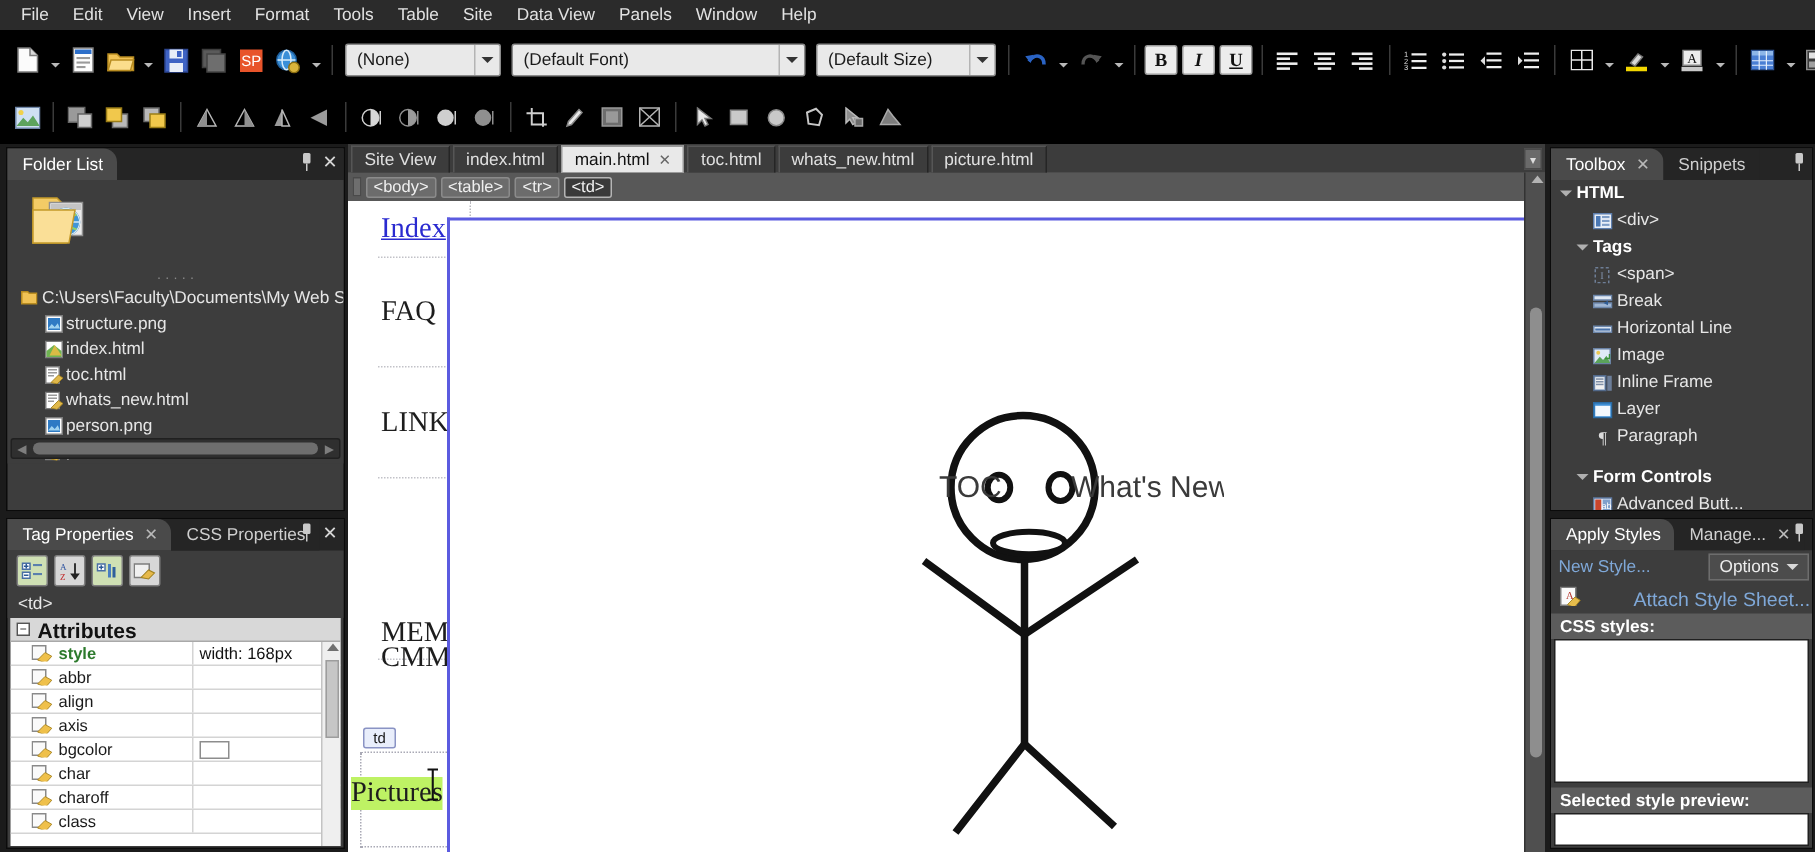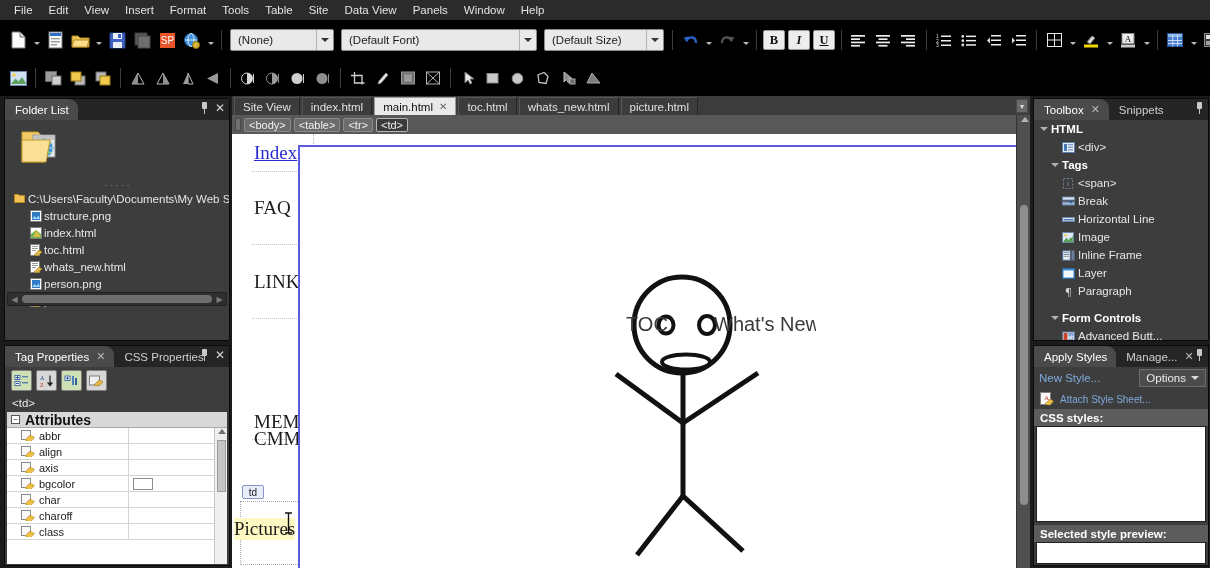--- a/index.html
+++ b/index.html
@@ -191,21 +191,21 @@
     background: #e9eefb; border: 1px solid #8a93c4; border-radius: 2px;
     font-size: 10px; color: #1a1a1a; display: flex; align-items: center; justify-content: center;
     font-family: "Liberation Sans", sans-serif; z-index: 5;
   }
   #pictures-cell {
     position: absolute; left: 8px; width: 62px;
     border: 1px dotted #a9a9b5; border-right: none;
   }
   #pictures-text {
     position: absolute; left: 2px; font-family: "Liberation Serif", serif; font-size: 19px;
-    color: #1d1d1d; background: #fef9c3;
+    color: #1d1d1d; background: #bef264;
   }
   #text-caret {
     position: absolute; width: 9px; height: 20px; z-index: 8;
   }
   #figure { position: absolute; left: 0; top: 0; }
 
   #canvas-vscroll {
     position: absolute; right: 0; top: 19px; width: 14px; bottom: 0;
     background: #4f4f4f; border-left: 1px solid #333;
   }
@@ -241,21 +241,21 @@
   #newstyle-row { height: 22px; display: flex; align-items: center; padding-left: 5px; }
   #newstyle-row a { color: #7fa8d8; font-size: 11.5px; text-decoration: none; }
   #options-btn {
     position: absolute; right: 2px; top: 2px; height: 18px; padding: 0 6px;
     background: #4c4c4c; border: 1px solid #6d6d6d; display: flex; align-items: center;
     font-size: 11.5px; color: #ececec;
   }
   #options-btn i { margin-left: 5px; width: 0; height: 0;
     border-left: 4px solid transparent; border-right: 4px solid transparent; border-top: 4px solid #d8d8d8; }
   #attach-row { height: 20px; display: flex; align-items: center; padding-left: 6px; gap: 6px; }
-  #attach-row a { color: #7fa8d8; font-size: 10px; text-decoration: none; }
+  #attach-row a { color: #7fa8d8; font-size: 13px; text-decoration: none; margin-left: 29px; }
   .sect-head { height: 17px; background: #5c5c5c; display: flex; align-items: center; padding-left: 6px;
                 font-weight: bold; font-size: 11.5px; color: #ffffff; }
   #css-styles-box { background: #fff; height: 96px; margin: 0 2px; border: 1px solid #202020; }
   #preview-box { background: #fff; height: 22px; margin: 0 2px; border: 1px solid #202020; }
 </style>
 </head>
 <body>
 
 <div id="app">
 
@@ -815,20 +815,32 @@
             </svg>
         </div>
       </div>
       <div id="tagprops-sel">&lt;td&gt;</div>
       <div id="attr-table">
         <div class="attr-head">
           <div class="exp">−</div>
           <span>Attributes</span>
         </div>
 
+        <div class="attr-row bold">
+          <div class="an">
+            <span class="aicon">
+              <svg width="15" height="11" viewBox="0 0 15 11">
+                  <rect x="0.5" y="0.5" width="9" height="9" fill="#fafafa" stroke="#8a8a8a"></rect>
+                  <path d="M4 10l5-5 4.5 2.5-4 4.5z" fill="#efc04a" stroke="#a5821f" stroke-width="0.6"></path>
+                </svg>
+            </span>
+            <span>style</span>
+          </div>
+          <div class="av">width: 168px</div>
+        </div>
 
         <div class="attr-row">
           <div class="an">
             <span class="aicon">
               <svg width="15" height="11" viewBox="0 0 15 11">
                   <rect x="0.5" y="0.5" width="9" height="9" fill="#fafafa" stroke="#8a8a8a"></rect>
                   <path d="M4 10l5-5 4.5 2.5-4 4.5z" fill="#efc04a" stroke="#a5821f" stroke-width="0.6"></path>
                 </svg>
             </span>
             <span>abbr</span>

